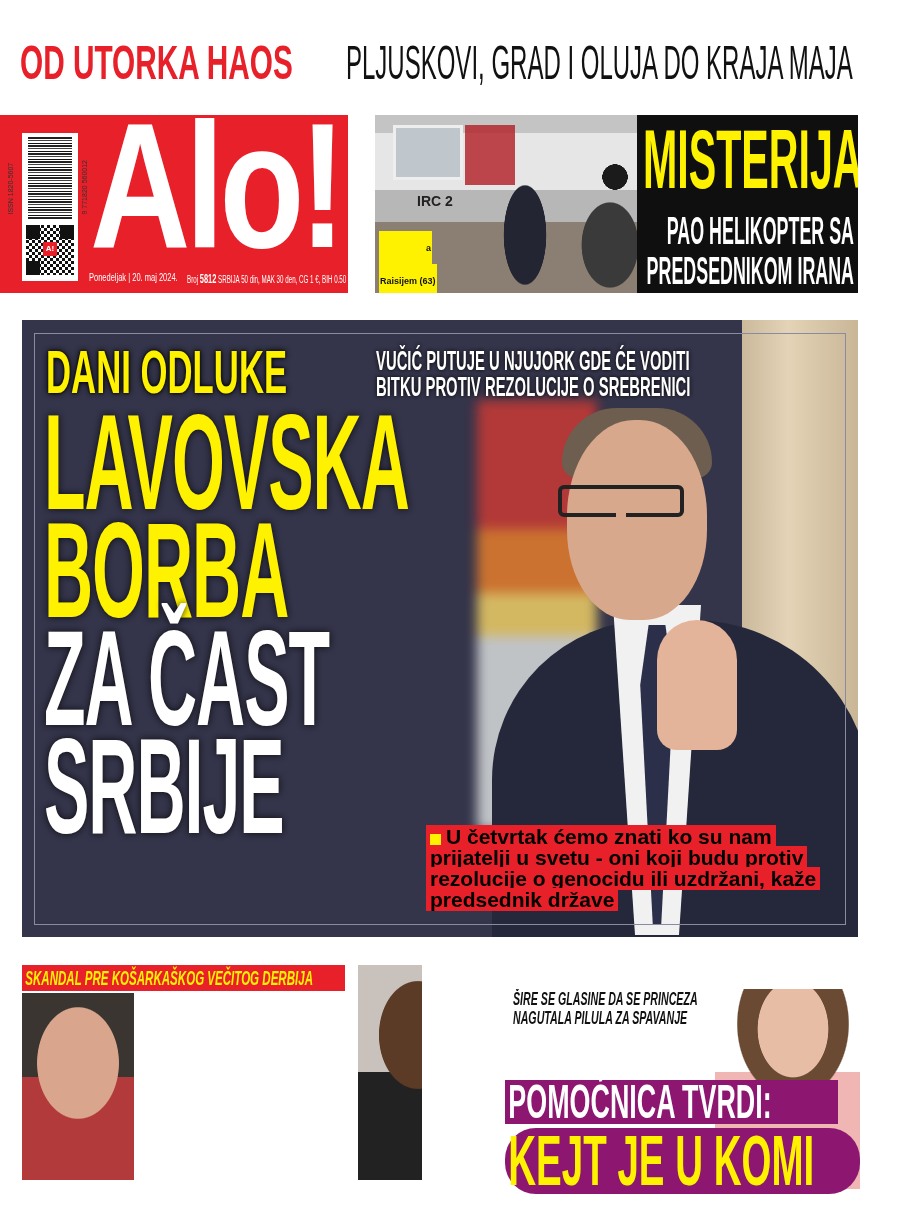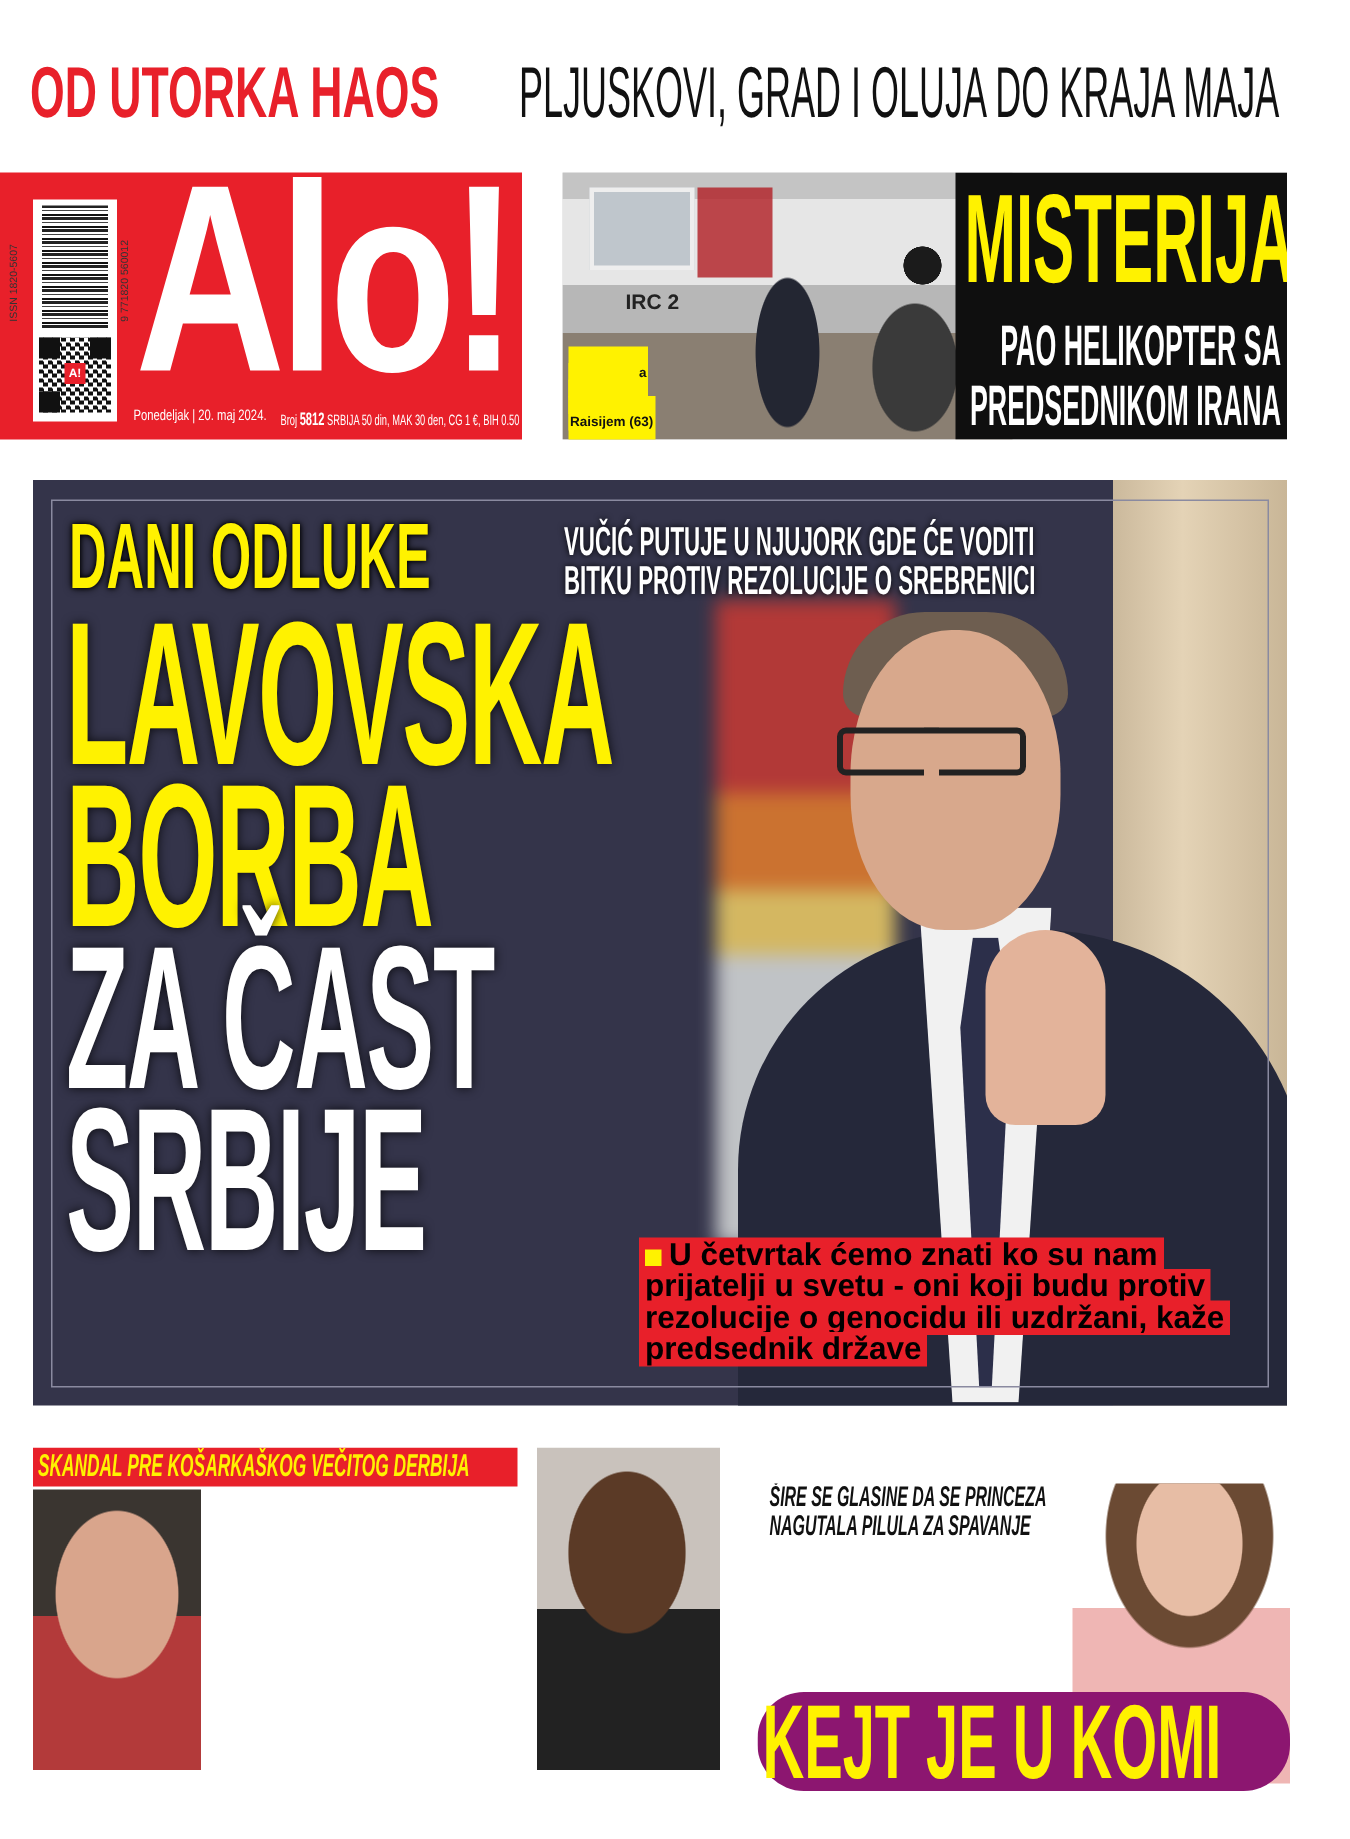--- a/index.html
+++ b/index.html
@@ -71,21 +71,21 @@
   .hl-line { font-weight: 900; line-height: 108px; font-size: 136px; transform: scaleX(0.50); transform-origin: left top; white-space: nowrap; text-shadow: 0 0 10px rgba(0,0,0,.8); letter-spacing: -2px; }
   .hl-yellow { color: #fff200; }
   .hl-white { color: #fff; }
 
   #quote { position: absolute; left: 404px; top: 506px; width: 410px; z-index: 3; }
   #quote p { font-size: 21px; line-height: 21px; font-weight: 700; color: #000000; }
   #quote p span { background: #e8202a; padding: 0 4px; box-decoration-break: clone; -webkit-box-decoration-break: clone; display: inline; }
   #quote-bullet { display: inline-block; width: 11px; height: 11px; background: #fff200; margin-right: 5px; vertical-align: -1px; }
 
   
-  #bball { position: absolute; left: 22px; top: 965px; width: 458px; height: 215px; background: #fff; overflow: hidden; }
+  #bball { position: absolute; left: 22px; top: 965px; width: 400px; height: 215px; background: #fff; overflow: hidden; }
   #bball-left-photo { position: absolute; left: 0; top: 28px; width: 112px; height: 187px;
     background: radial-gradient(ellipse 44px 60px at 56px 70px, #d9a58c 0 92%, transparent 94%), linear-gradient(180deg, #3a3530 0 45%, #b33a3a 45% 100%); }
   #bball-right-photo { position: absolute; left: 336px; top: 0; width: 122px; height: 215px;
     background: radial-gradient(ellipse 42px 58px at 60px 70px, #5b3a26 0 92%, transparent 94%), linear-gradient(180deg, #c9c2bc 0 50%, #222 50% 100%); }
   #bball-kicker { position: absolute; left: 0; top: 0; height: 26px; width: 323px; background: #e8202a; overflow: hidden; }
   #bball-kicker span { display: inline-block; font-size: 21px; line-height: 26px; font-weight: 700; font-style: italic; color: #fff200; transform: scaleX(0.55); transform-origin: left center; white-space: nowrap; padding-left: 6px; }
   #bball-head { position: absolute; left: 112px; top: 30px; }
   #bball-head div { font-weight: 900; white-space: nowrap; transform-origin: left top; }
   #bball-l1 { font-size: 64px; line-height: 50px; color: #111; transform: scaleX(0.56); }
   #bball-l2 { font-size: 50px; line-height: 42px; color: #111; transform: scaleX(0.50); }
@@ -185,14 +185,15 @@
     <span>SKANDAL PRE KOŠARKAŠKOG VEČITOG DERBIJA</span>
   </div>
 </div>
 
 <div id="royal">
   <div id="royal-photo"></div>
   <div id="royal-kicker">
     <div>ŠIRE SE GLASINE DA SE PRINCEZA</div>
     <div>NAGUTALA PILULA ZA SPAVANJE</div>
   </div>
+  <div class="purple-line" id="royal-l2"><span>POMOĆNICA TVRDI:</span></div>
   <div class="purple-line" id="royal-l3"><span>KEJT JE U KOMI</span></div>
 </div>
 
 </body></html>

